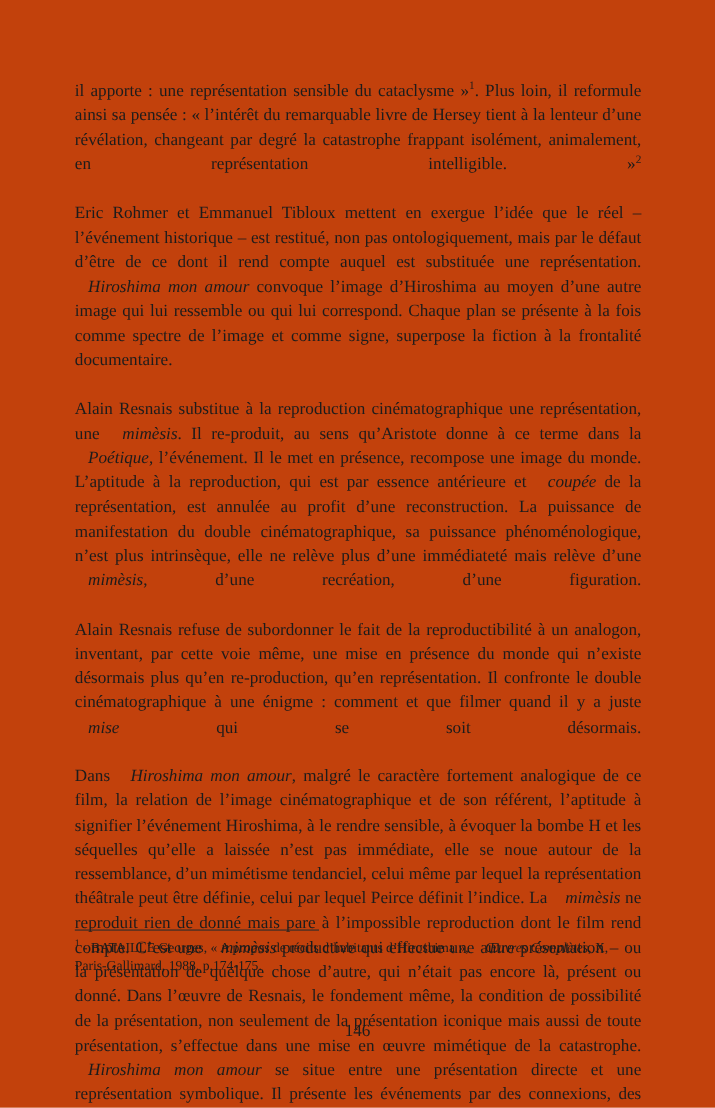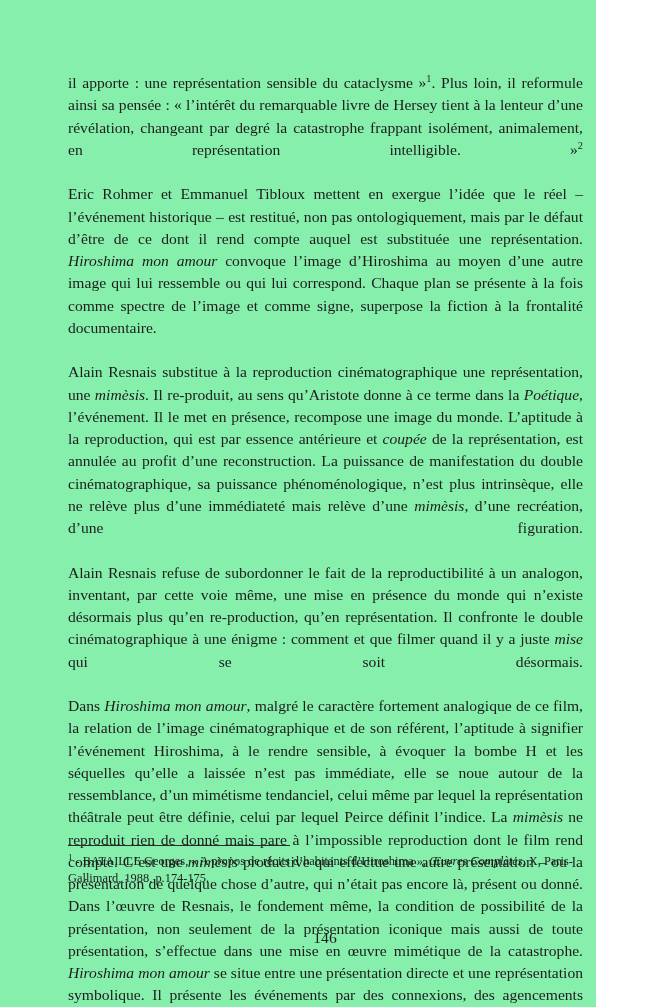--- a/index.html
+++ b/index.html
@@ -13,23 +13,23 @@
     font-family: "Liberation Serif", "DejaVu Serif", serif;
     color: #1a1a1a;
     position: relative;
     overflow: hidden;
   }
 
   .page {
     position: absolute;
     left: 0;
     top: 0;
-    width: 596px;
+    width: 650px;
     height: 1007px;
-    background: #86efac;
+    background: #c2410c;
   }
 
   .text-block {
     position: absolute;
     left: 68px;
     top: 72px;
     width: 515px;
   }
 
   p.para {
@@ -45,20 +45,21 @@
   }
 
   
   p.para::after {
     content: "";
     display: inline-block;
     width: 100%;
   }
 
   i, .it {
+    margin-left: 12px;
   }
 
   sup.fnmark {
     font-size: 0.66em;
     vertical-align: super;
     line-height: 0;
   }
 
   .footnote-area {
     position: absolute;

